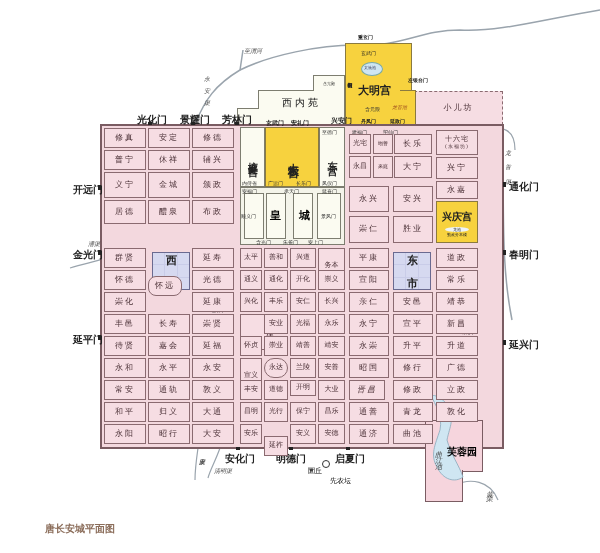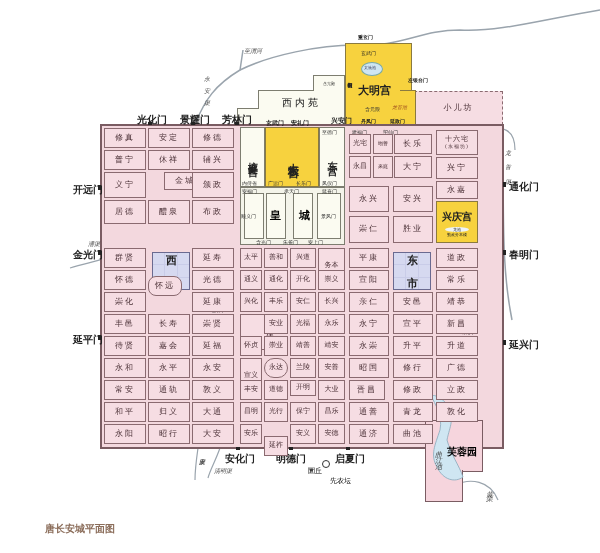--- a/index.html
+++ b/index.html
@@ -204,21 +204,21 @@
 
 <div class="caption">唐长安城平面图</div>
 
 <div class="ward" style="left: 104px; top: 128px; width: 42px; height: 20px;">修真</div>
 <div class="ward" style="left: 148px; top: 128px; width: 42px; height: 20px;">安定</div>
 <div class="ward" style="left: 192px; top: 128px; width: 42px; height: 20px;">修德</div>
 <div class="ward" style="left: 104px; top: 150px; width: 42px; height: 20px;">普宁</div>
 <div class="ward" style="left: 148px; top: 150px; width: 42px; height: 20px;">休祥</div>
 <div class="ward" style="left: 192px; top: 150px; width: 42px; height: 20px;">辅兴</div>
 <div class="ward" style="left: 104px; top: 172px; width: 42px; height: 26px;">义宁</div>
-<div class="ward" style="left: 164px; top: 172px; width: 42px; height: 18px;">金城</div>
+<div class="ward" style="left: 148px; top: 172px; width: 42px; height: 26px;">金城</div>
 <div class="ward" style="left: 192px; top: 172px; width: 42px; height: 26px;">颁政</div>
 <div class="ward" style="left: 104px; top: 200px; width: 42px; height: 24px;">居德</div>
 <div class="ward" style="left: 148px; top: 200px; width: 42px; height: 24px;">醴泉</div>
 <div class="ward" style="left: 192px; top: 200px; width: 42px; height: 24px;">布政</div>
 <div class="ward" style="left: 104px; top: 248px; width: 42px; height: 20px;">群贤</div>
 <div class="ward" style="left: 192px; top: 248px; width: 42px; height: 20px;">延寿</div>
 <div class="ward" style="left: 104px; top: 270px; width: 42px; height: 20px;">怀德</div>
 <div class="ward" style="left: 192px; top: 270px; width: 42px; height: 20px;">光德</div>
 <div class="ward" style="left: 104px; top: 292px; width: 42px; height: 20px;">崇化</div>
 <div class="ward" style="left: 148px; top: 276px; width: 34px; height: 20px; border-radius: 8px;">怀远</div>
@@ -286,20 +286,20 @@
 <div class="ward" style="left: 436px; top: 292px; width: 42px; height: 20px;">靖恭</div>
 <div class="ward" style="left: 349px; top: 314px; width: 40px; height: 20px;">永宁</div>
 <div class="ward" style="left: 393px; top: 314px; width: 40px; height: 20px;">宣平</div>
 <div class="ward" style="left: 436px; top: 314px; width: 42px; height: 20px;">新昌</div>
 <div class="ward" style="left: 349px; top: 336px; width: 40px; height: 20px;">永崇</div>
 <div class="ward" style="left: 393px; top: 336px; width: 40px; height: 20px;">升平</div>
 <div class="ward" style="left: 436px; top: 336px; width: 42px; height: 20px;">升道</div>
 <div class="ward" style="left: 349px; top: 358px; width: 40px; height: 20px;">昭国</div>
 <div class="ward" style="left: 393px; top: 358px; width: 40px; height: 20px;">修行</div>
 <div class="ward" style="left: 436px; top: 358px; width: 42px; height: 20px;">广德</div>
-<div class="ward" style="left: 349px; top: 380px; width: 36px; height: 20px;">晋昌</div>
+<div class="ward" style="left: 349px; top: 380px; width: 36px; height: 20px; font-style: italic;">晋昌</div>
 <div class="ward" style="left: 393px; top: 380px; width: 40px; height: 20px;">修政</div>
 <div class="ward" style="left: 436px; top: 380px; width: 42px; height: 20px;">立政</div>
 <div class="ward" style="left: 349px; top: 402px; width: 40px; height: 20px;">通善</div>
 <div class="ward" style="left: 393px; top: 402px; width: 40px; height: 20px;">青龙</div>
 <div class="ward" style="left: 436px; top: 402px; width: 42px; height: 20px;">敦化</div>
 <div class="ward" style="left: 349px; top: 424px; width: 40px; height: 20px;">通济</div>
 <div class="ward" style="left: 393px; top: 424px; width: 40px; height: 20px;">曲池</div>
 
 </body></html>

